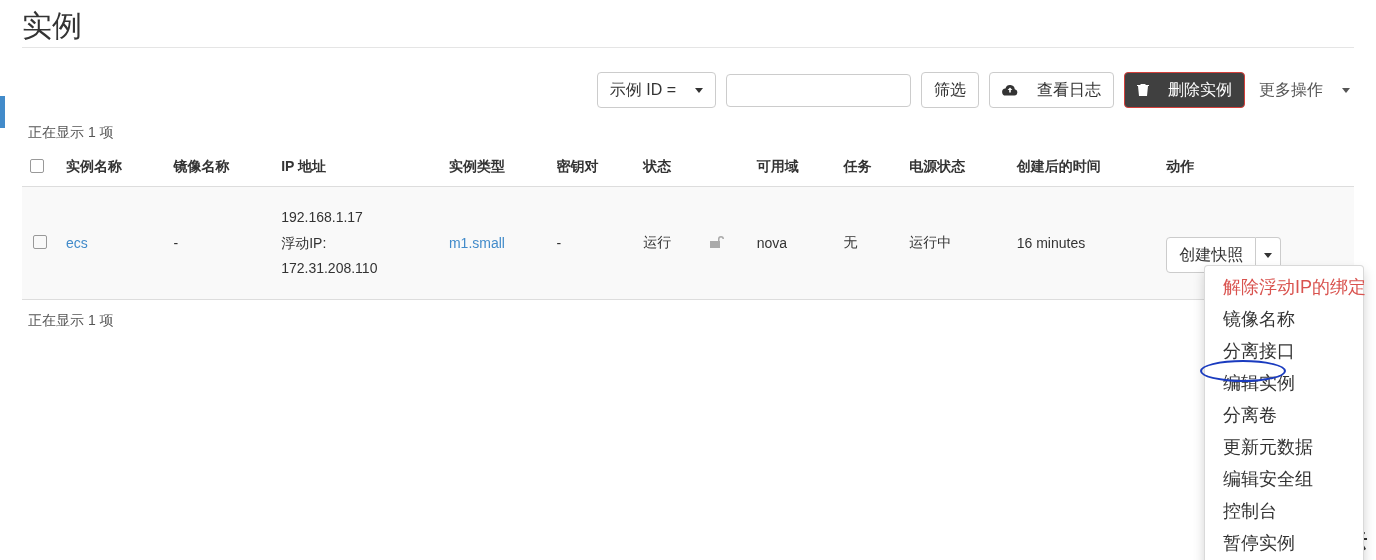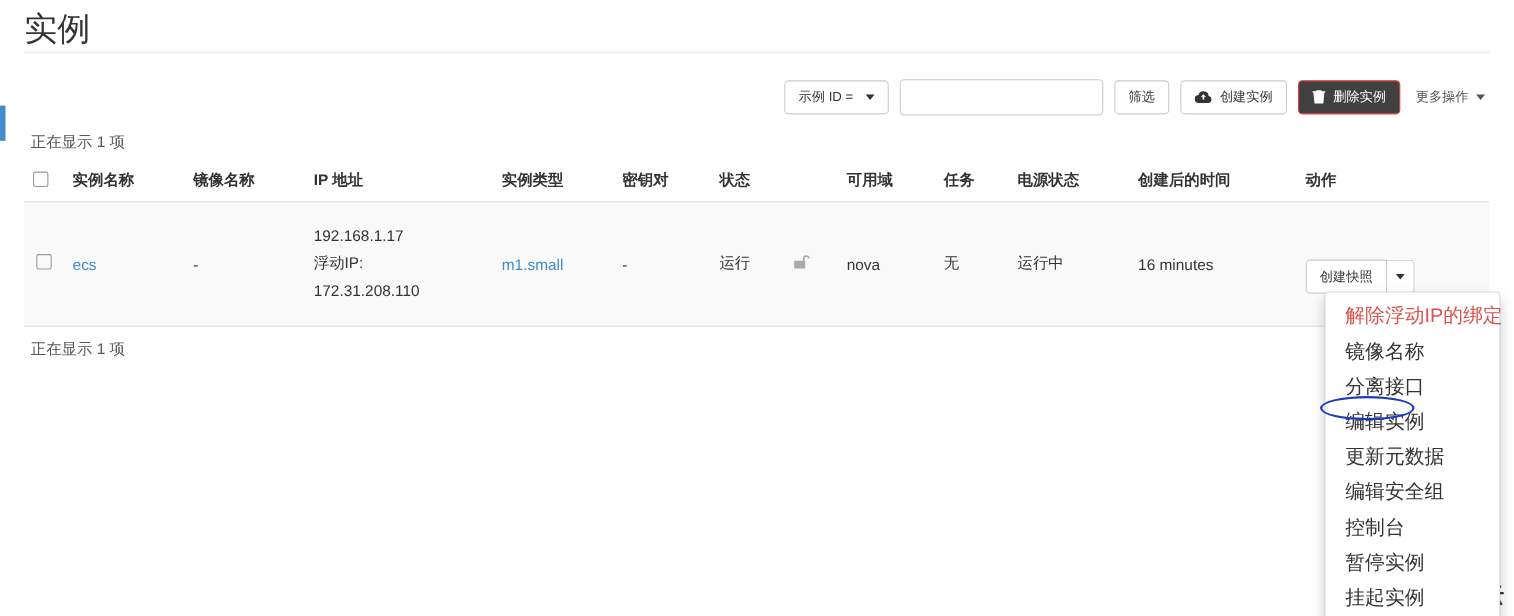--- a/index.html
+++ b/index.html
@@ -8,21 +8,21 @@
     .left-edge { position: absolute; left: 0; top: 96px; width: 5px; height: 32px; background: #428bca; }
 
     .container { padding: 6px 22px 0 22px; }
 
     .page-title { font-size: 30px; font-weight: 400; color: #333; }
 
     .hr { border: none; border-top: 1px solid #e5e5e5; margin: 0 0 24px 0; }
 
     .toolbar { display: flex; align-items: center; justify-content: flex-end; gap: 10px; margin-bottom: 14px; }
 
-    .btn { display: inline-flex; align-items: center; gap: 7px; padding: 6px 12px; font-size: 12px; line-height: 1.4; border: 1px solid #ccc; background: #fff; color: #333; border-radius: 4px; cursor: pointer; white-space: nowrap; }
+    .btn { display: inline-flex; align-items: center; gap: 19px; padding: 6px 12px; font-size: 16px; line-height: 1.4; border: 1px solid #ccc; background: #fff; color: #333; border-radius: 4px; cursor: pointer; white-space: nowrap; }
 
     .btn-filter-select { min-width: 95px; justify-content: space-between; }
 
     .filter-input { width: 185px; height: 33px; padding: 6px 10px; font-size: 14px; border: 1px solid #ccc; border-radius: 4px; }
 
     .btn-danger { background: #404040; border-color: #d43f3a; color: #fff; }
 
     .btn-link { border: none; background: transparent; color: #555; padding: 6px 4px; }
 
     .caret-down { display: inline-block; width: 0; height: 0; border-left: 4px solid transparent; border-right: 4px solid transparent; border-top: 5px solid currentColor; vertical-align: middle; }
@@ -76,21 +76,21 @@
     <button class="btn btn-filter-select">
       <span>示例 ID =</span>
       <span class="caret-down"></span>
     </button>
     <input class="filter-input" value="" style="">
     <button class="btn">筛选</button>
     <button class="btn">
       <svg class="icon-cloud-up" viewBox="0 0 20 16" fill="currentColor">
           <path d="M16 7.1A6 6 0 004.3 6 4.5 4.5 0 005 15h10.5a4 4 0 00.5-7.9zM10 5l3 3h-2v3H9V8H7l3-3z"></path>
         </svg>
-      <span>创建实例</span>
+      <span>查看日志</span>
     </button>
     <button class="btn btn-danger">
       <svg class="icon-trash" viewBox="0 0 12 14" fill="currentColor">
           <path d="M1 3h10l-1 10H2L1 3zm3-2h4l1 1H3l1-1zM0 2h12v1H0z"></path>
         </svg>
       <span>删除实例</span>
     </button>
     <button class="btn btn-link">
       <span>更多操作</span>
       <span class="caret-down"></span>
@@ -154,20 +154,21 @@
 
   <div class="summary" style="margin-top:12px;">正在显示 1 项</div>
 
 </div>
 
 <div class="dropdown">
   <div class="item danger">解除浮动IP的绑定</div>
   <div class="item">镜像名称</div>
   <div class="item">分离接口</div>
   <div class="item">编辑实例</div>
+  <div class="item">分离卷</div>
   <div class="item">更新元数据</div>
   <div class="item">编辑安全组</div>
   <div class="item">控制台</div>
   <div class="item">暂停实例</div>
   <div class="item">挂起实例</div>
 
 </div>
 
 <div class="highlight-circle"></div>
 

